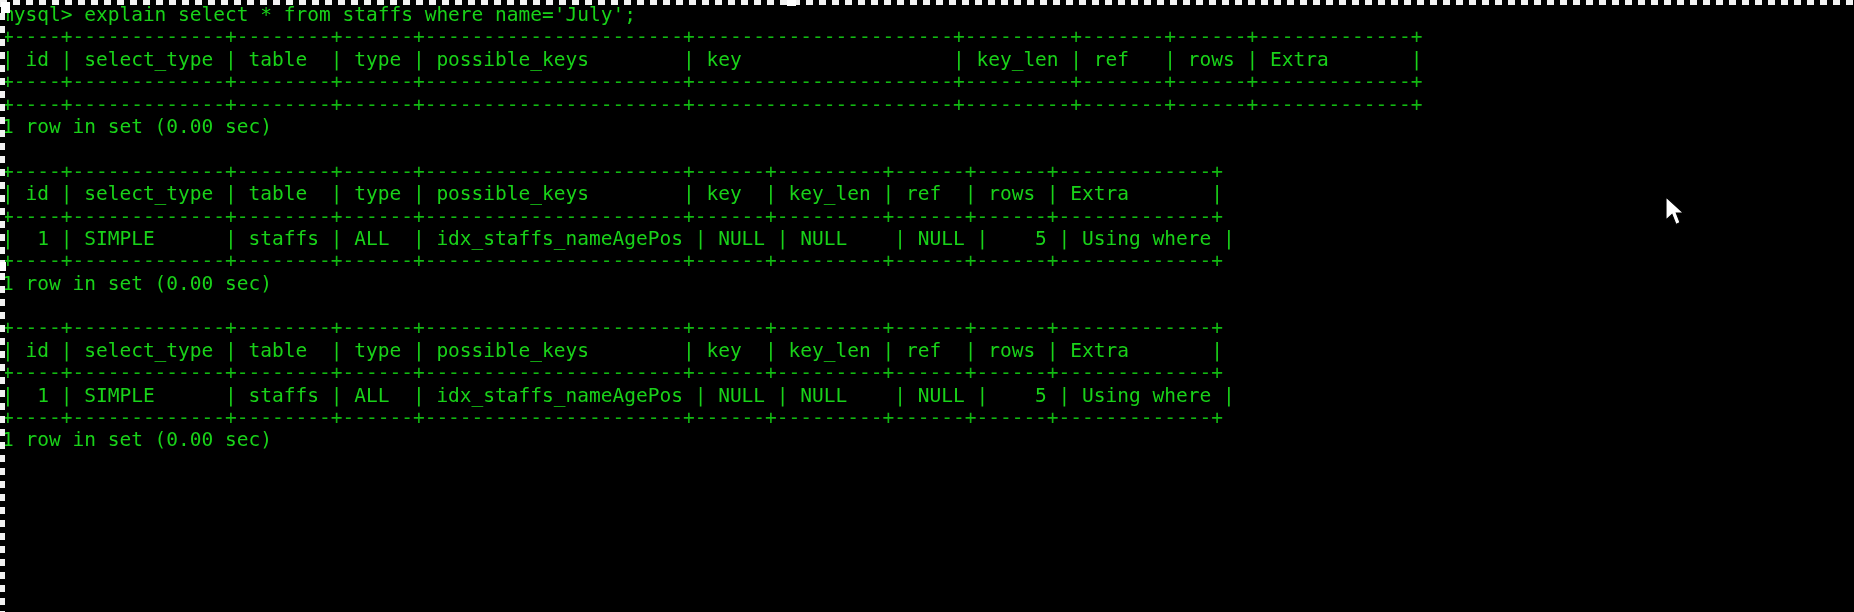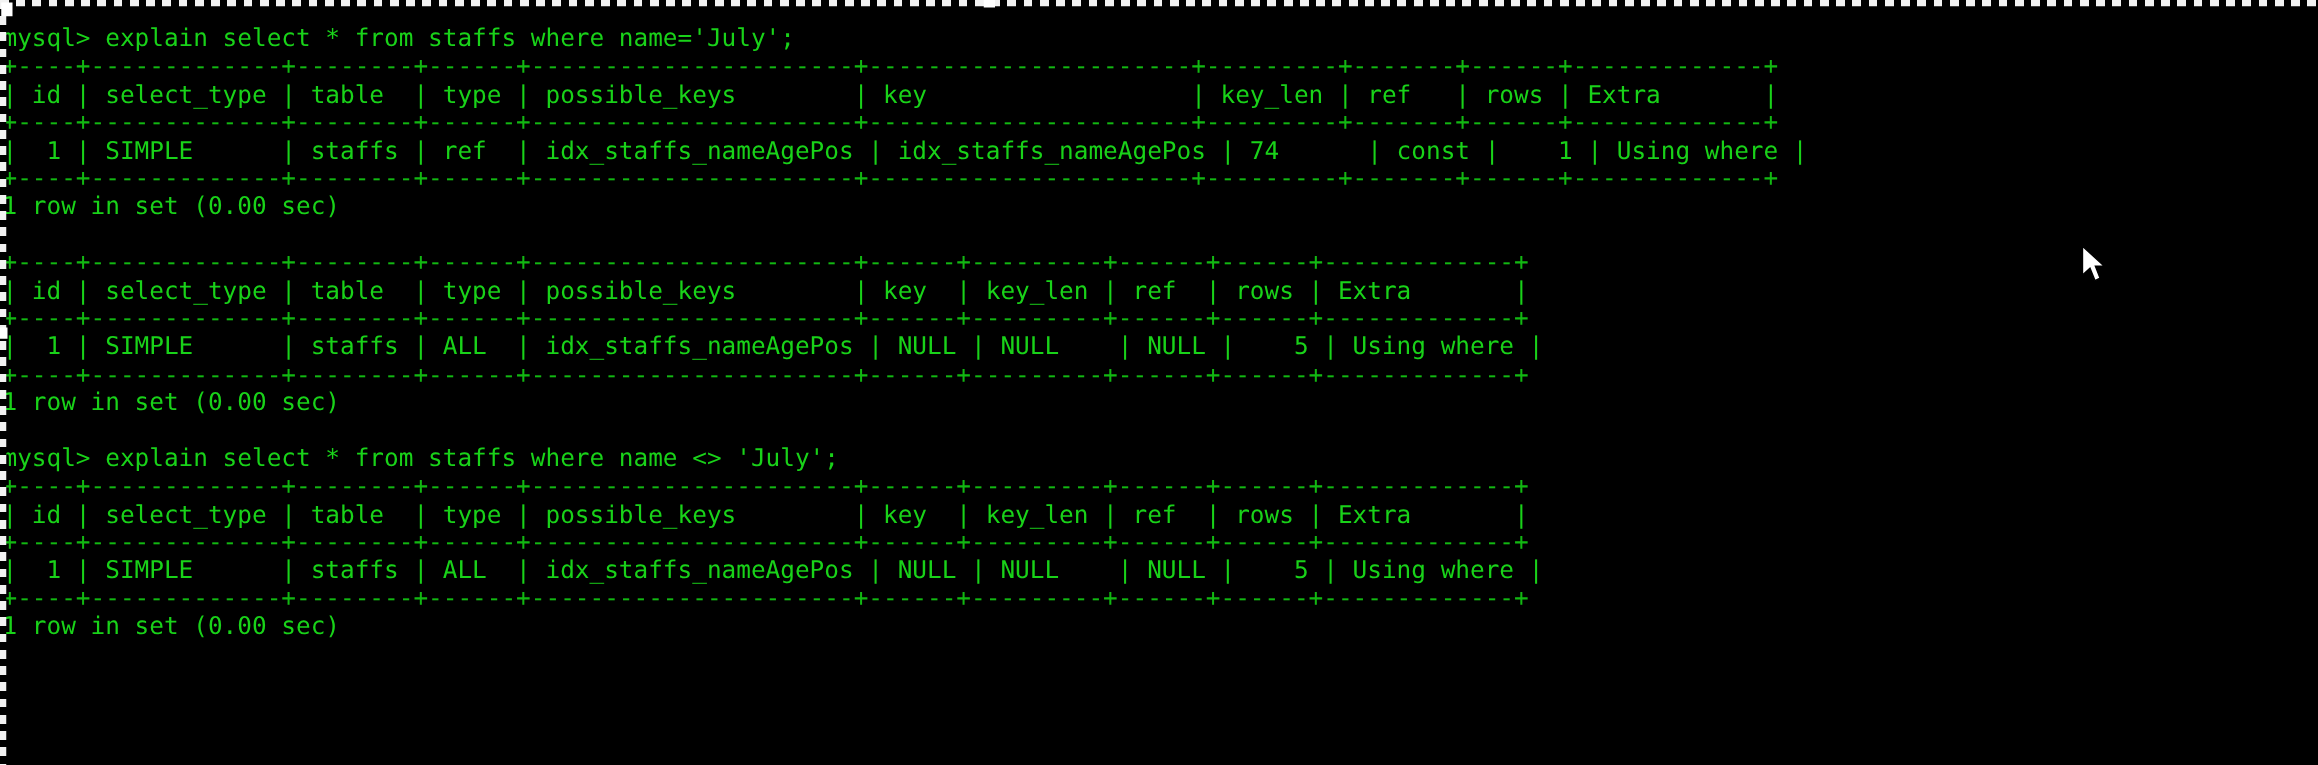--- a/index.html
+++ b/index.html
@@ -58,21 +58,21 @@
     z-index: 45;
   }
   .sel-handle.h-tl { left: 1px;   top: 2px; }
   .sel-handle.h-tc { left: 787px; top: 0px;  width: 9px; height: 6px; }
   .sel-handle.h-ml { left: 0px;   top: 262px; width: 6px; height: 9px; }
 
   
   .screen {
     position: absolute;
     left: 0px;
-    top: 20px;
+    top: 4px;
     width: 1754px;
     z-index: 10;
   }
   .line {
     display: block;
     height: 22.4px;
     line-height: 22.4px;
     font-size: 19.5px;
     letter-spacing: 0px;
     color: #19d219;
@@ -98,34 +98,32 @@
 <body>
 
 <div id="terminal">
 
   <div class="screen">
 
     <span class="line">mysql&gt; explain select * from staffs where name='July';</span>
     <span class="line rule">+----+-------------+--------+------+----------------------+----------------------+---------+-------+------+-------------+</span>
     <span class="line">| id | select_type | table  | type | possible_keys        | key                  | key_len | ref   | rows | Extra       |</span>
     <span class="line rule">+----+-------------+--------+------+----------------------+----------------------+---------+-------+------+-------------+</span>
-    <span class="line">|  1 | SIMPLE      | staffs | ref  | idx_staffs_nameAgePos | idx_staffs_nameAgePos | 74      | const |    1 | Using where |</span>
     <span class="line rule">+----+-------------+--------+------+----------------------+----------------------+---------+-------+------+-------------+</span>
     <span class="line">1 row in set (0.00 sec)</span>
     <span class="line blank">&nbsp;</span>
 
     <span class="line rule">+----+-------------+--------+------+----------------------+------+---------+------+------+-------------+</span>
     <span class="line">| id | select_type | table  | type | possible_keys        | key  | key_len | ref  | rows | Extra       |</span>
     <span class="line rule">+----+-------------+--------+------+----------------------+------+---------+------+------+-------------+</span>
     <span class="line">|  1 | SIMPLE      | staffs | ALL  | idx_staffs_nameAgePos | NULL | NULL    | NULL |    5 | Using where |</span>
     <span class="line rule">+----+-------------+--------+------+----------------------+------+---------+------+------+-------------+</span>
     <span class="line">1 row in set (0.00 sec)</span>
     <span class="line blank">&nbsp;</span>
 
-    <span class="line">mysql&gt; explain select * from staffs where name &lt;&gt; 'July';</span>
     <span class="line rule">+----+-------------+--------+------+----------------------+------+---------+------+------+-------------+</span>
     <span class="line">| id | select_type | table  | type | possible_keys        | key  | key_len | ref  | rows | Extra       |</span>
     <span class="line rule">+----+-------------+--------+------+----------------------+------+---------+------+------+-------------+</span>
     <span class="line">|  1 | SIMPLE      | staffs | ALL  | idx_staffs_nameAgePos | NULL | NULL    | NULL |    5 | Using where |</span>
     <span class="line rule">+----+-------------+--------+------+----------------------+------+---------+------+------+-------------+</span>
     <span class="line">1 row in set (0.00 sec)</span>
 
   </div>
 
   <div class="sel-edge-top"></div>

